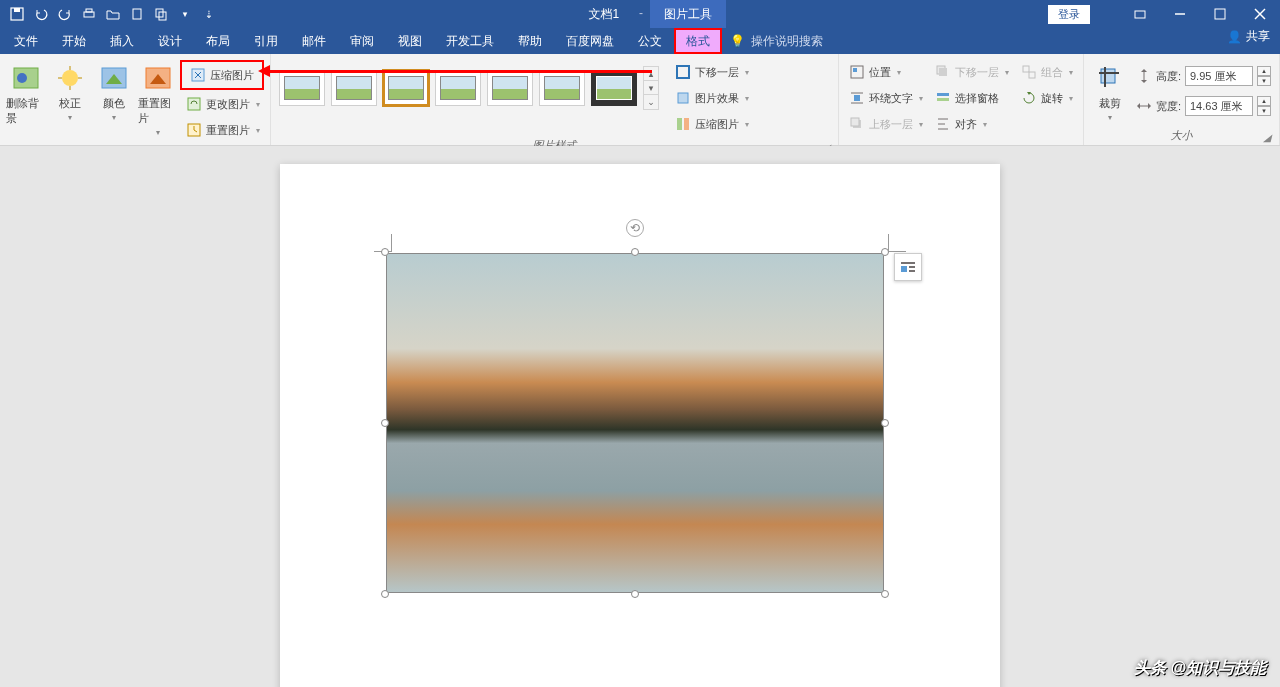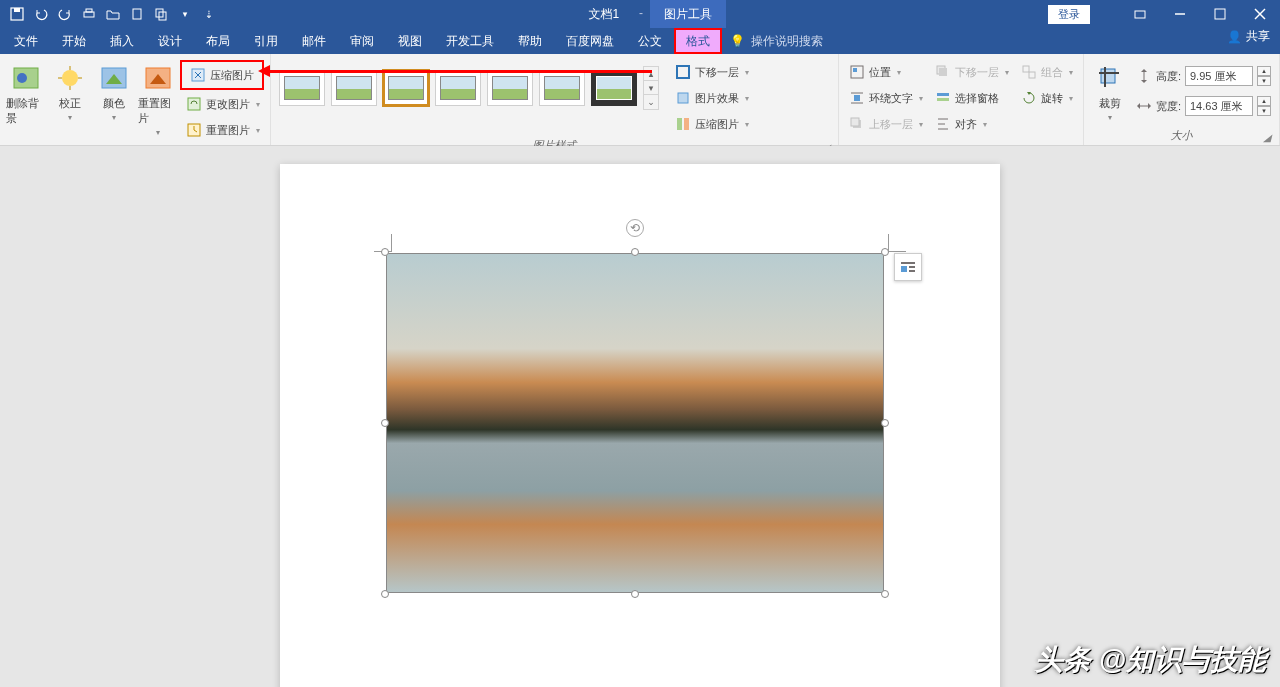--- a/index.html
+++ b/index.html
@@ -74,21 +74,21 @@
 .h-t{left:50%;top:-5px;margin-left:-4px}.h-b{left:50%;bottom:-5px;margin-left:-4px}
 .h-l{left:-5px;top:50%;margin-top:-4px}.h-r{right:-5px;top:50%;margin-top:-4px}
 .rotate-handle { position: absolute; left: 50%; top: -34px; margin-left: -9px; width: 18px; height: 18px; border: 1px solid #aaa; border-radius: 50%; background: #fff; display: flex; align-items: center; justify-content: center; font-size: 12px; color: #888; }
 .layout-btn { position: absolute; right: -38px; top: 0; width: 28px; height: 28px; background: #fff; border: 1px solid #ccc; box-shadow: 0 1px 3px rgba(0,0,0,0.2); display: flex; align-items: center; justify-content: center; cursor: pointer; }
 
 
 .arrow { position: absolute; left: 262px; top: 70px; width: 390px; height: 3px; background: #ff0000; z-index: 50; }
 .arrow::before { content: ""; position: absolute; left: -10px; top: -5px; border: 6px solid transparent; border-right: 12px solid #ff0000; }
 
 
-.watermark { position: absolute; right: 14px; bottom: 8px; font-size: 28px; font-weight: bold; color: #fff; text-shadow: 0 0 4px rgba(0,0,0,0.6), 1px 1px 0 #000; font-style: italic; }
+.watermark { position: absolute; right: 14px; bottom: 8px; font-size: 16px; font-weight: bold; color: #fff; text-shadow: 0 0 4px rgba(0,0,0,0.6), 1px 1px 0 #000; font-style: italic; }
 
 svg { display: block; }
 </style>
 </head>
 <body>
 
 <div class="titlebar">
   <div class="qat">
     <div class="qat-btn">
         <svg width="14" height="14">

